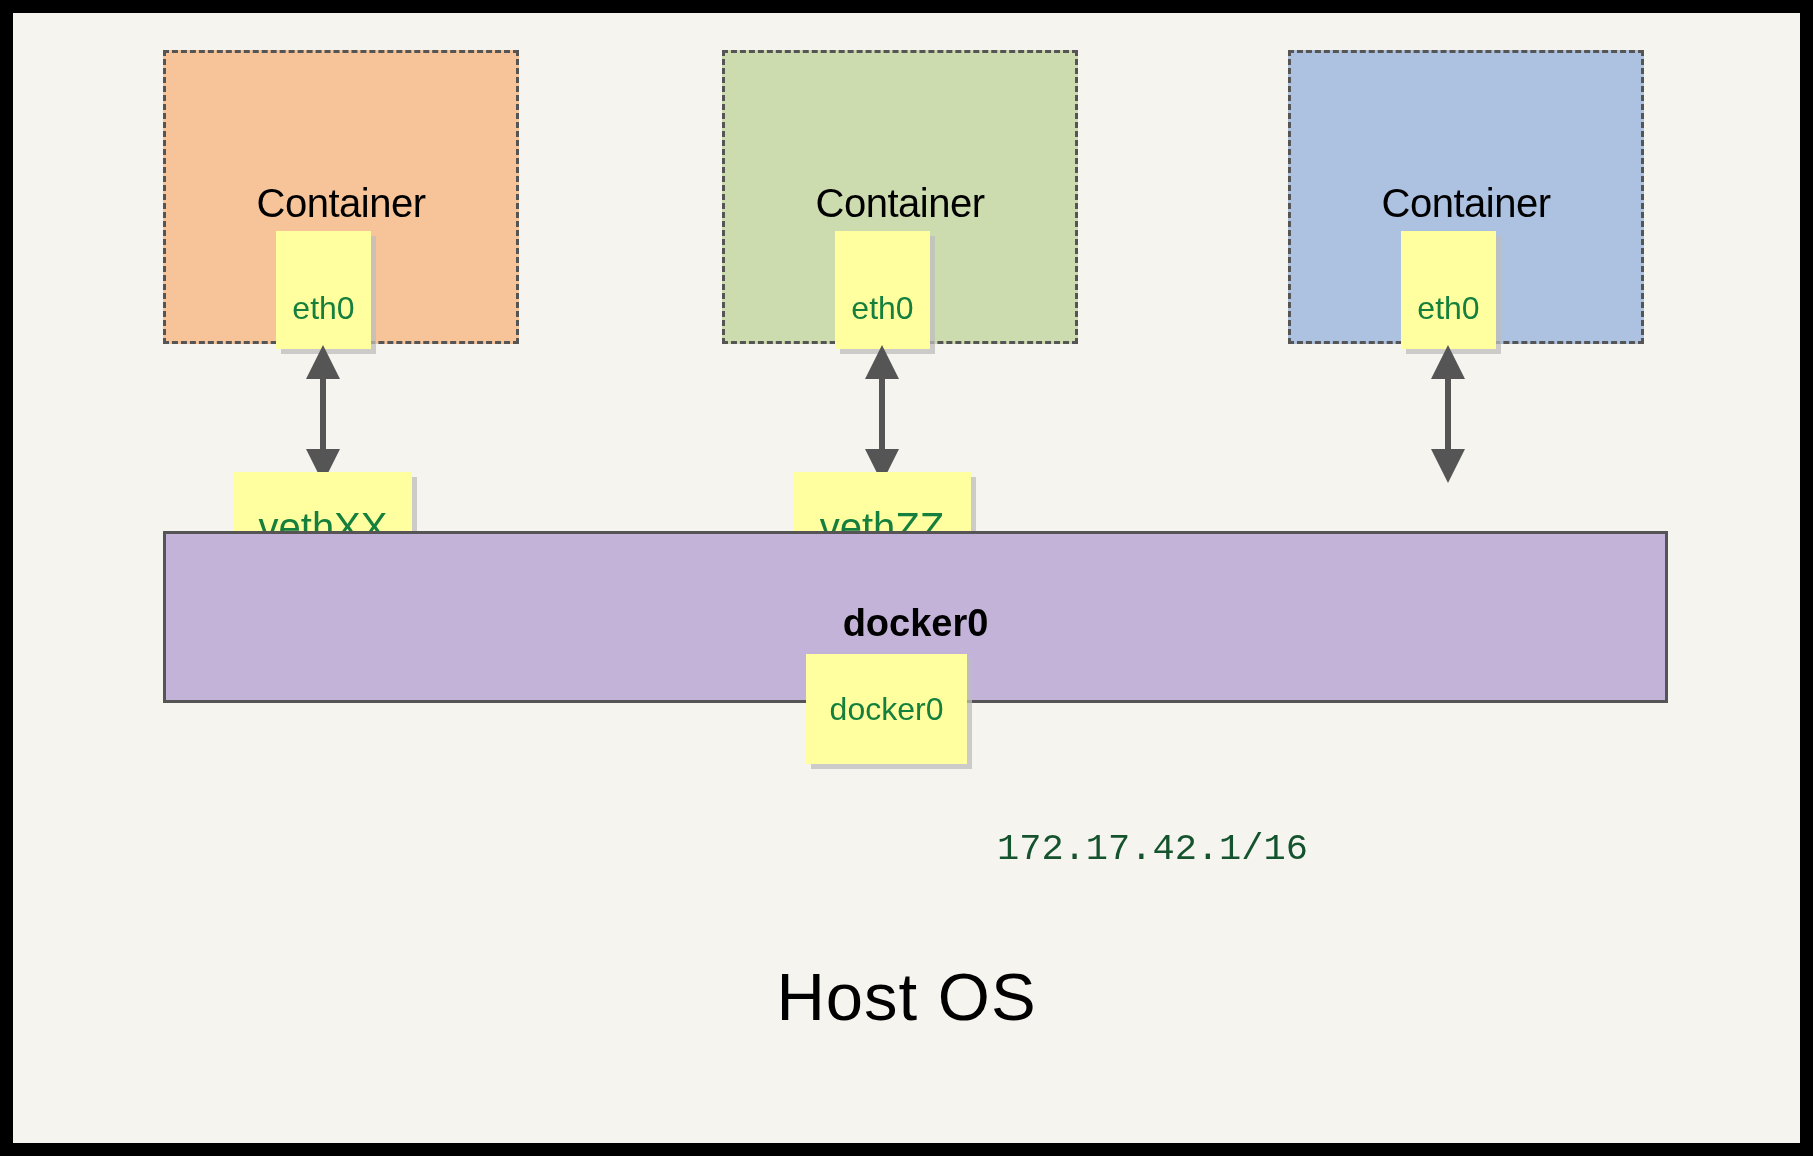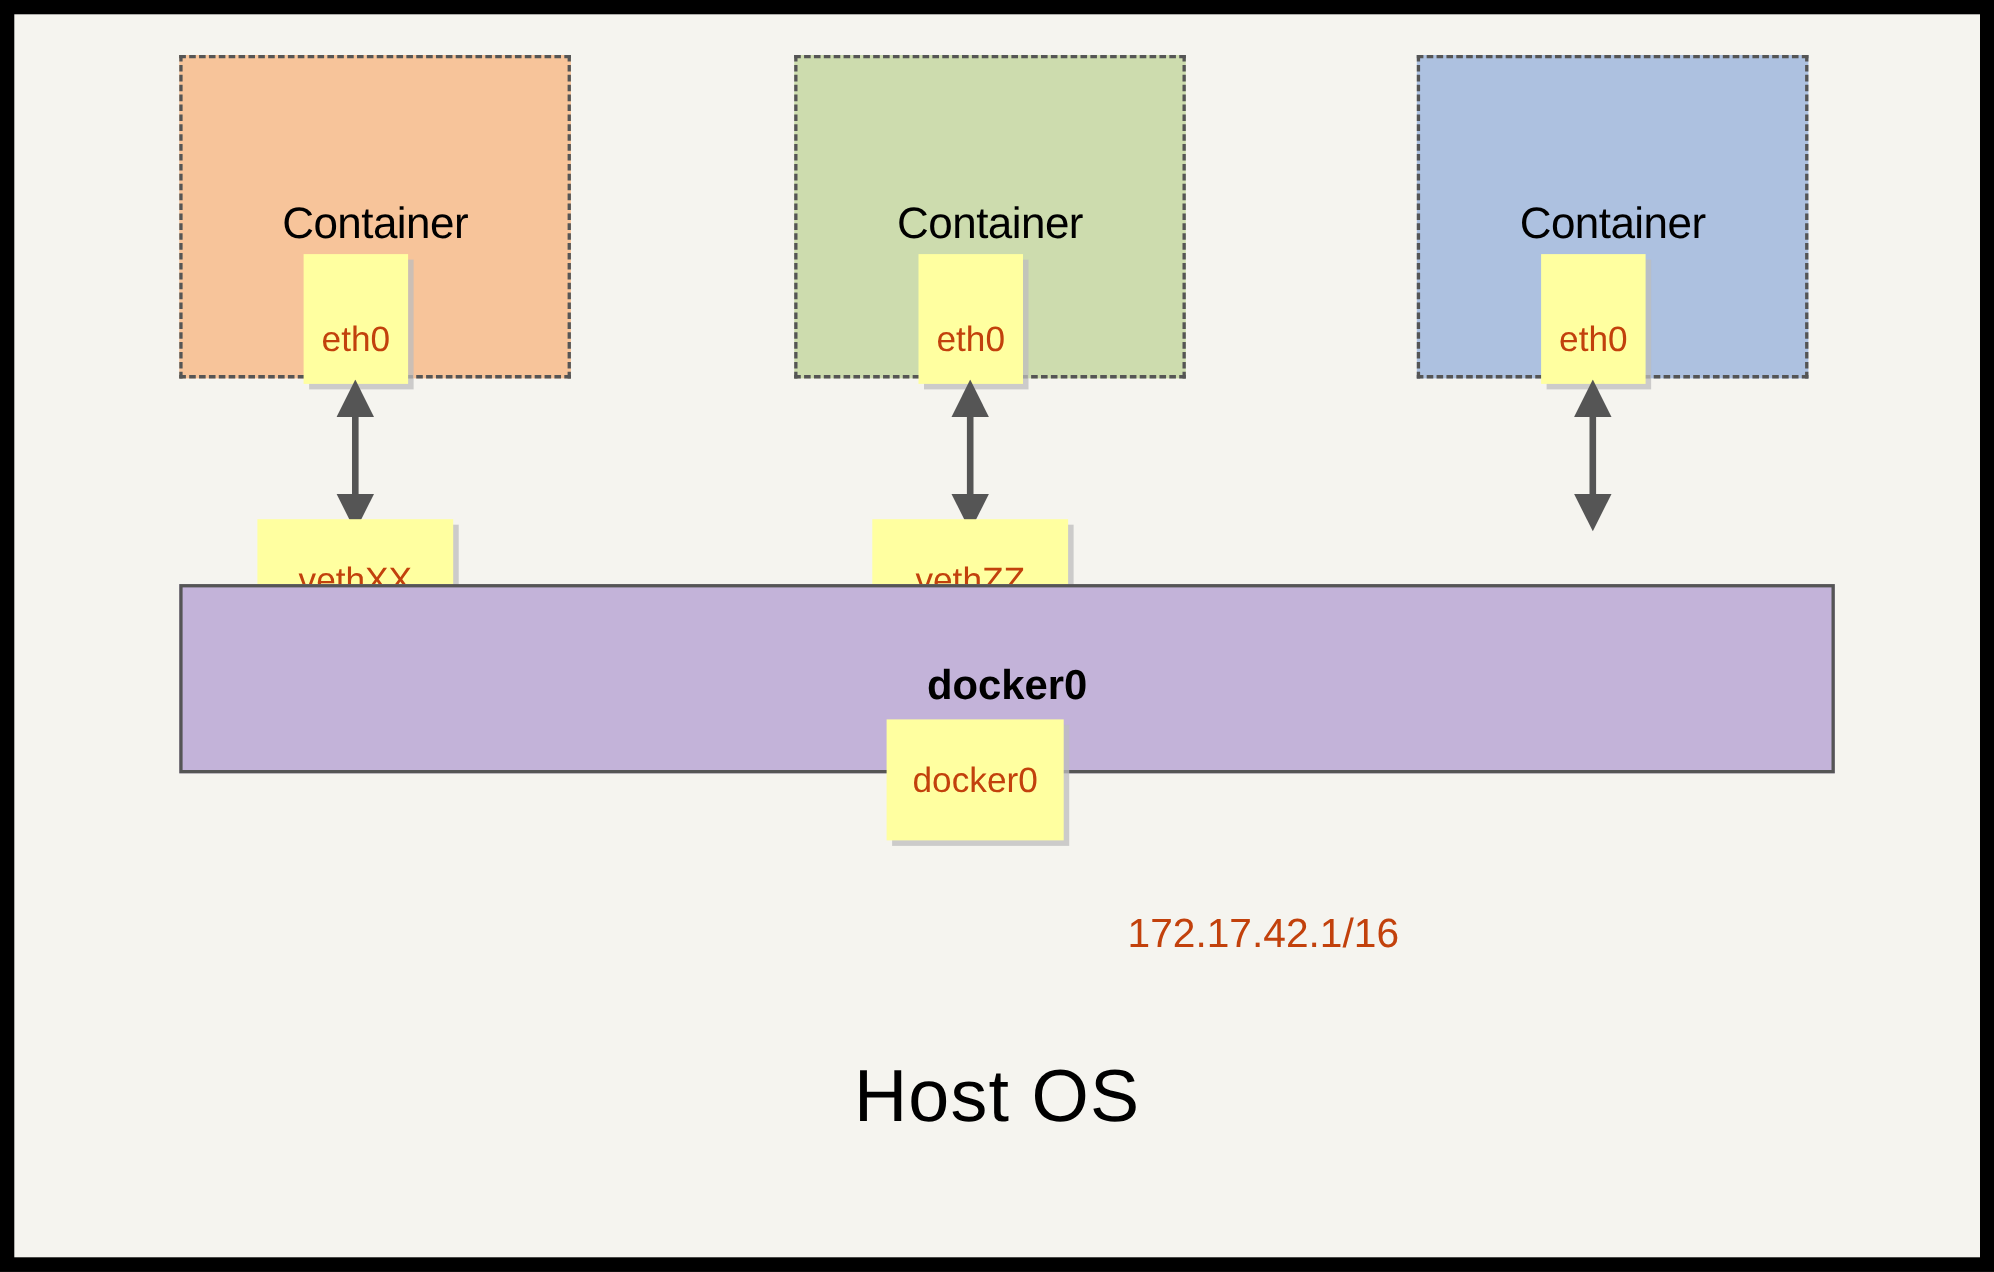--- a/index.html
+++ b/index.html
@@ -55,34 +55,34 @@
   }
 
   
   .note {
     position: absolute;
     background: #ffffa0;
     box-shadow: 5px 5px 0 rgba(190,190,190,0.75);
     display: flex;
     align-items: center;
     justify-content: center;
-    color: #c2410c;
+    color: #15803d;
     box-sizing: border-box;
     text-align: right;
   }
   .note-eth0 {
     width: 95px;
     height: 118px;
     font-size: 32px;
     padding-top: 36px;
   }
   .note-veth {
     width: 178px;
     height: 110px;
-    font-size: 32px;
+    font-size: 40px;
   }
   .note-docker0 {
     width: 161px;
     height: 110px;
     font-size: 32px;
   }
 
   
   .arrow {
     position: absolute;
@@ -107,25 +107,26 @@
     top: 68px;
     text-align: center;
     font-size: 38px;
     font-weight: bold;
     color: #000000;
   }
 
   
   #ip-label {
     position: absolute;
-    left: 1012px;
+    left: 984px;
     top: 815px;
     font-size: 37px;
-    color: #c2410c;
+    color: #14532d;
     white-space: nowrap;
+    font-family: Liberation Mono, monospace;
   }
 
   
   #host-os {
     position: absolute;
     left: 0;
     right: 0;
     top: 945px;
     text-align: center;
     font-size: 67px;

